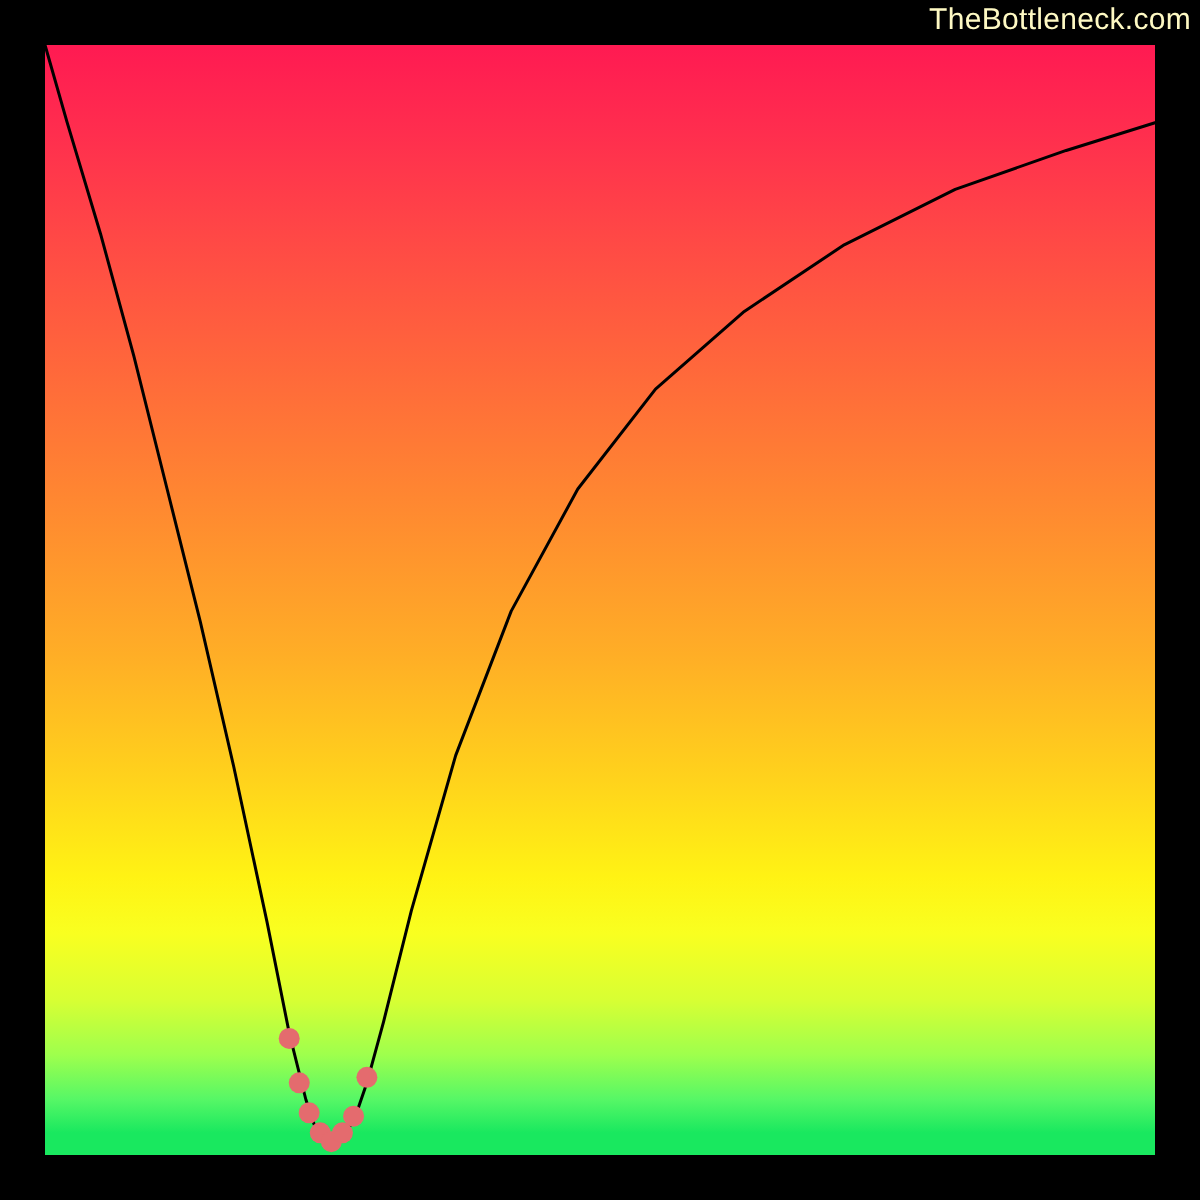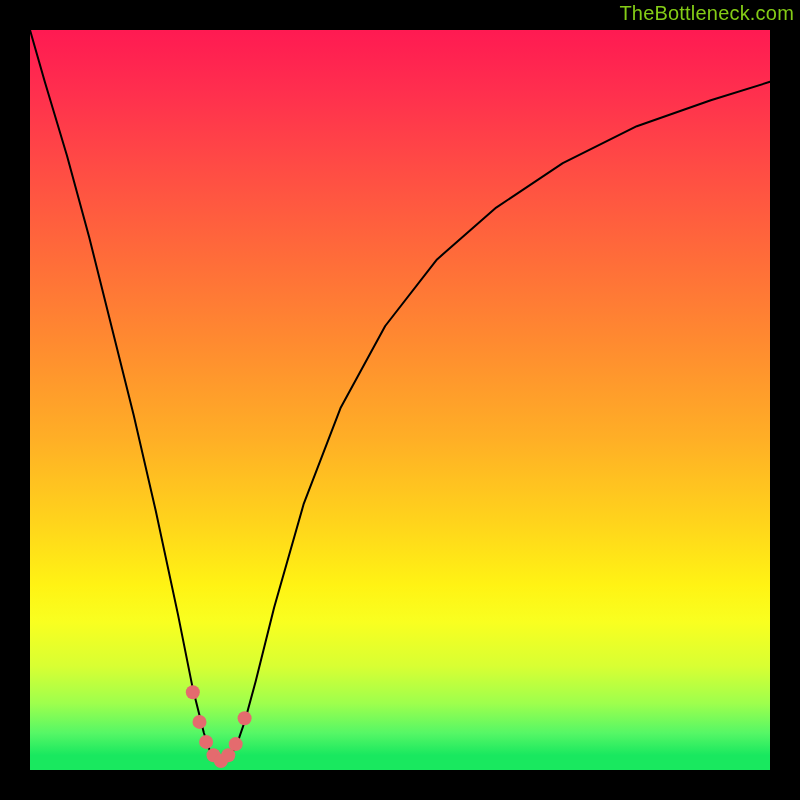--- a/index.html
+++ b/index.html
@@ -14,21 +14,21 @@
   .outer {
     position: relative;
     width: 800px;
     height: 800px;
     background: #000;
   }
   .watermark {
     position: absolute;
     top: 2px;
     right: 6px;
-    color: #84cc16;
+    color: #fef9c3;
     font-size: 20px;
     font-weight: 500;
     letter-spacing: 0.2px;
     z-index: 10;
   }
   .plot {
     position: absolute;
     left: 30px;
     top: 30px;
     width: 740px;

